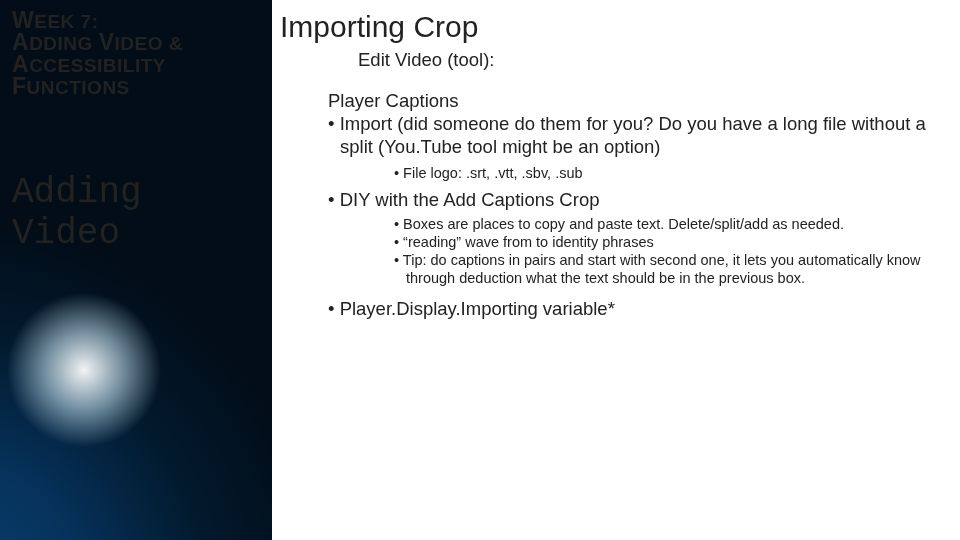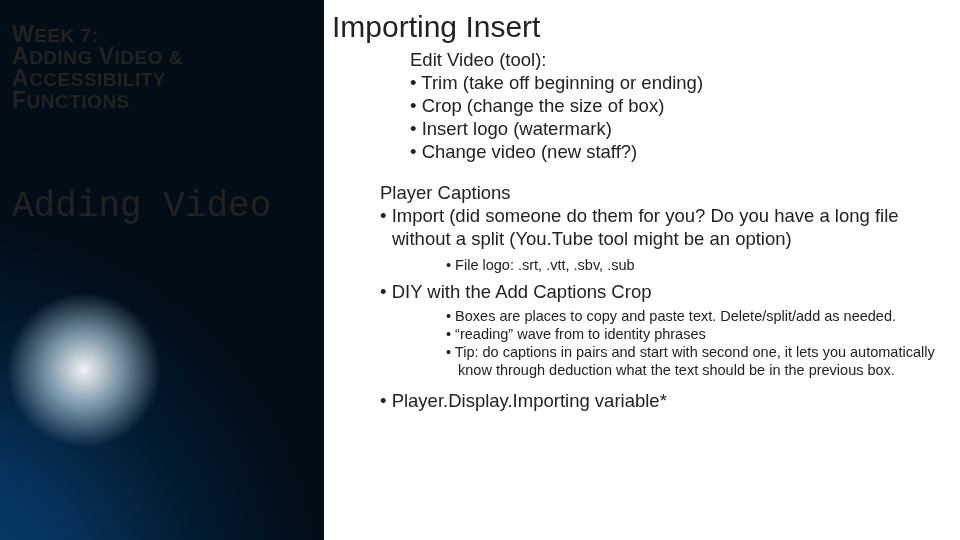--- a/index.html
+++ b/index.html
@@ -1,23 +1,23 @@
 <!DOCTYPE html>
 <html><head>
 <meta charset="utf-8">
 <style>
   * { margin:0; padding:0; box-sizing:border-box; }
   html,body { width:960px; height:540px; font-family:"Segoe UI Light","Segoe UI",Arial,sans-serif; color:#222; overflow:hidden; }
   .slide { display:flex; width:960px; height:540px; }
 
   
-  .left { width:324px; height:540px; position:relative; background:
+  .left { width:272px; height:540px; position:relative; background:
     radial-gradient(circle 110px at 84px 370px, rgba(255,255,255,0.95) 0%, rgba(210,240,255,0.55) 35%, rgba(0,0,0,0) 70%),
     radial-gradient(circle 380px at -60px 600px, #0b3d6b 0%, #06345f 35%, #021a2e 70%, #020d18 100%);
-    padding:24px 12px; }
+    padding:10px 12px; }
   .week { font-variant:small-caps; font-weight:600; font-size:19px; line-height:20px; letter-spacing:.5px; }
   .week .upper { font-size:23px; }
   .side-title { font-size:36px; font-weight:300; margin-top:74px;font-family:Liberation Mono, monospace; }
 
   
   .right { flex:1; padding:10px 18px 0 8px; }
   .main-title { font-size:30px; font-weight:300; margin-bottom:4px; }
   .body { font-size:18.5px; line-height:23px;margin-left:48px; }
   .indent1 { padding-left:30px; }
   .bul  { list-style:none; padding-left:0; }
@@ -37,30 +37,24 @@
     <div class="week">
       <span class="upper">W</span><span>EEK 7:</span><br>
       <span class="upper">A</span><span>DDING </span><span class="upper">V</span><span>IDEO &amp;</span><br>
       <span class="upper">A</span><span>CCESSIBILITY</span><br>
       <span class="upper">F</span><span>UNCTIONS</span>
     </div>
     <div class="side-title">Adding Video</div>
   </div>
 
   <div class="right">
-    <div class="main-title">Importing Insert</div>
+    <div class="main-title">Importing Crop</div>
 
     <div class="body indent1">
       <div>Edit Video (tool):</div>
-      <ul class="bul">
-        <li>Trim (take off beginning or ending)</li>
-        <li>Crop (change the size of box)</li>
-        <li>Insert logo (watermark)</li>
-        <li>Change video (new staff?)</li>
-      </ul>
     </div>
 
     <div class="body gap">
       <div>Player Captions</div>
       <ul class="bul bul2">
         <li>Import (did someone do them for you? Do you have a long file without a split (You.Tube tool might be an option)</li>
       </ul>
       <ul class="sub bul bul2" style="margin:6px 0;">
         <li>File logo: .srt, .vtt, .sbv, .sub</li>
       </ul>

